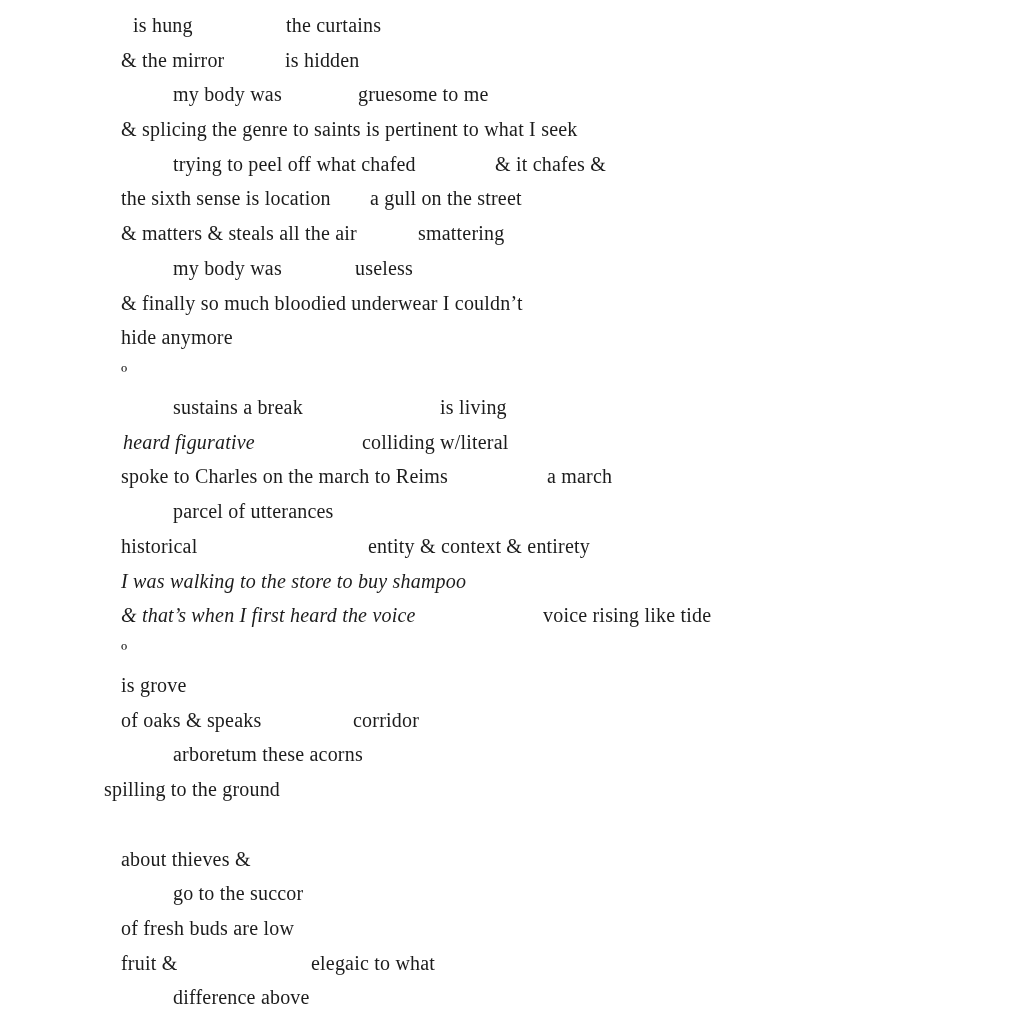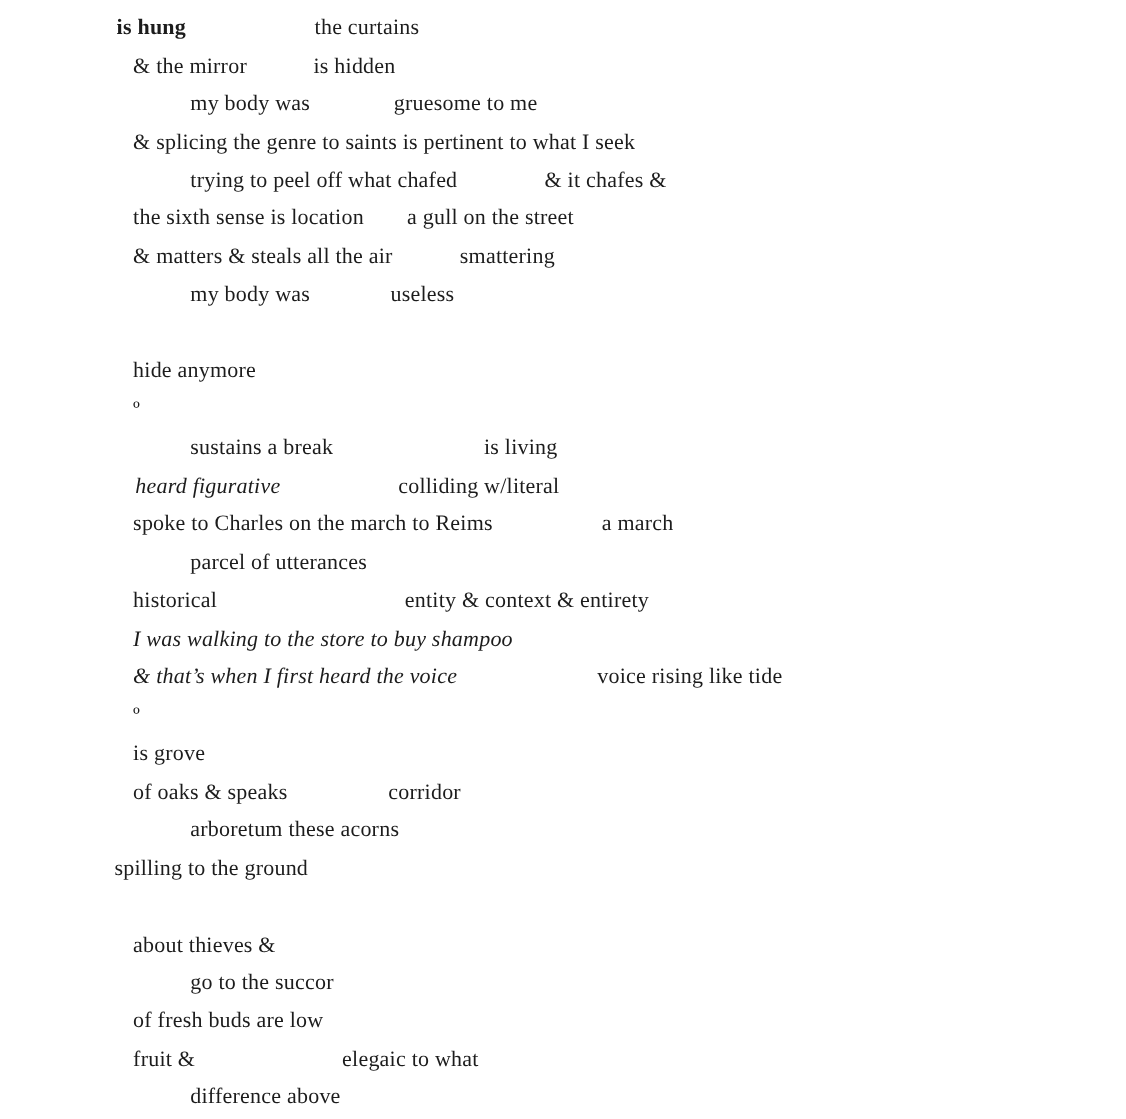--- a/index.html
+++ b/index.html
@@ -32,35 +32,36 @@
   }
   .seg.divider {
     letter-spacing: 0;
   }
 </style>
 </head>
 <body>
 
 <div class="page" style="background: rgb(255, 255, 255); color: rgb(28, 28, 28);">
   <div class="poem">
-      <span class="seg" style="left: 106px; top: 14px; font-weight: bold;">is hung</span>
+      <span class="seg" style="left: 133px; top: 14px;">is hung</span>
       <span class="seg" style="left: 286px; top: 14px;">the curtains</span>
       <span class="seg" style="left: 121px; top: 49px;">&amp; the mirror</span>
       <span class="seg" style="left: 285px; top: 49px;">is hidden</span>
       <span class="seg" style="left: 173px; top: 83px;">my body was</span>
       <span class="seg" style="left: 358px; top: 83px;">gruesome to me</span>
       <span class="seg" style="left: 121px; top: 118px;">&amp; splicing the genre to saints is pertinent to what I seek</span>
       <span class="seg" style="left: 173px; top: 153px;">trying to peel off what chafed</span>
       <span class="seg" style="left: 495px; top: 153px;">&amp; it chafes &amp;</span>
       <span class="seg" style="left: 121px; top: 187px;">the sixth sense is location</span>
       <span class="seg" style="left: 370px; top: 187px;">a gull on the street</span>
       <span class="seg" style="left: 121px; top: 222px;">&amp; matters &amp; steals all the air</span>
       <span class="seg" style="left: 418px; top: 222px;">smattering</span>
       <span class="seg" style="left: 173px; top: 257px;">my body was</span>
       <span class="seg" style="left: 355px; top: 257px;">useless</span>
+      <span class="seg" style="left: 121px; top: 292px;">&amp; finally so much bloodied underwear I couldn’t</span>
       <span class="seg" style="left: 121px; top: 326px;">hide anymore</span>
       <span class="seg divider" style="left: 121px; top: 361px;">º</span>
       <span class="seg" style="left: 173px; top: 396px;">sustains a break</span>
       <span class="seg" style="left: 440px; top: 396px;">is living</span>
       <span class="seg" style="left: 123px; top: 431px; font-style: italic;">heard figurative</span>
       <span class="seg" style="left: 362px; top: 431px;">colliding w/literal</span>
       <span class="seg" style="left: 121px; top: 465px;">spoke to Charles on the march to Reims</span>
       <span class="seg" style="left: 547px; top: 465px;">a march</span>
       <span class="seg" style="left: 173px; top: 500px;">parcel of utterances</span>
       <span class="seg" style="left: 121px; top: 535px;">historical</span>

